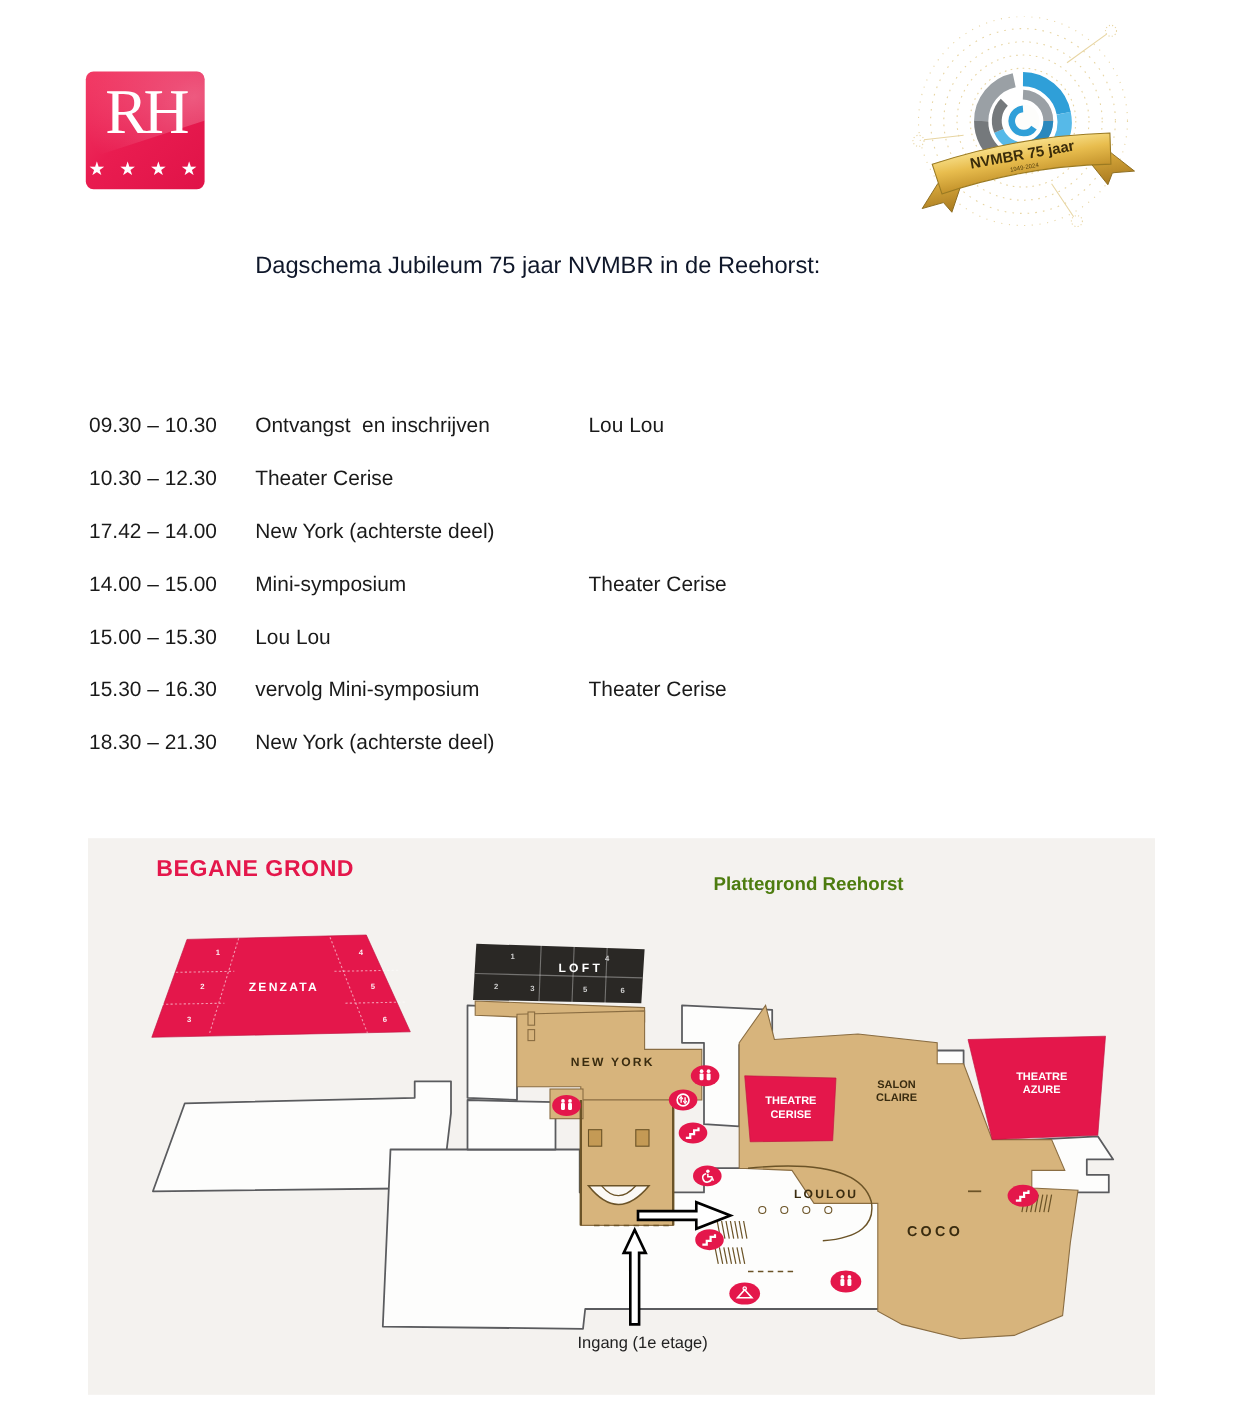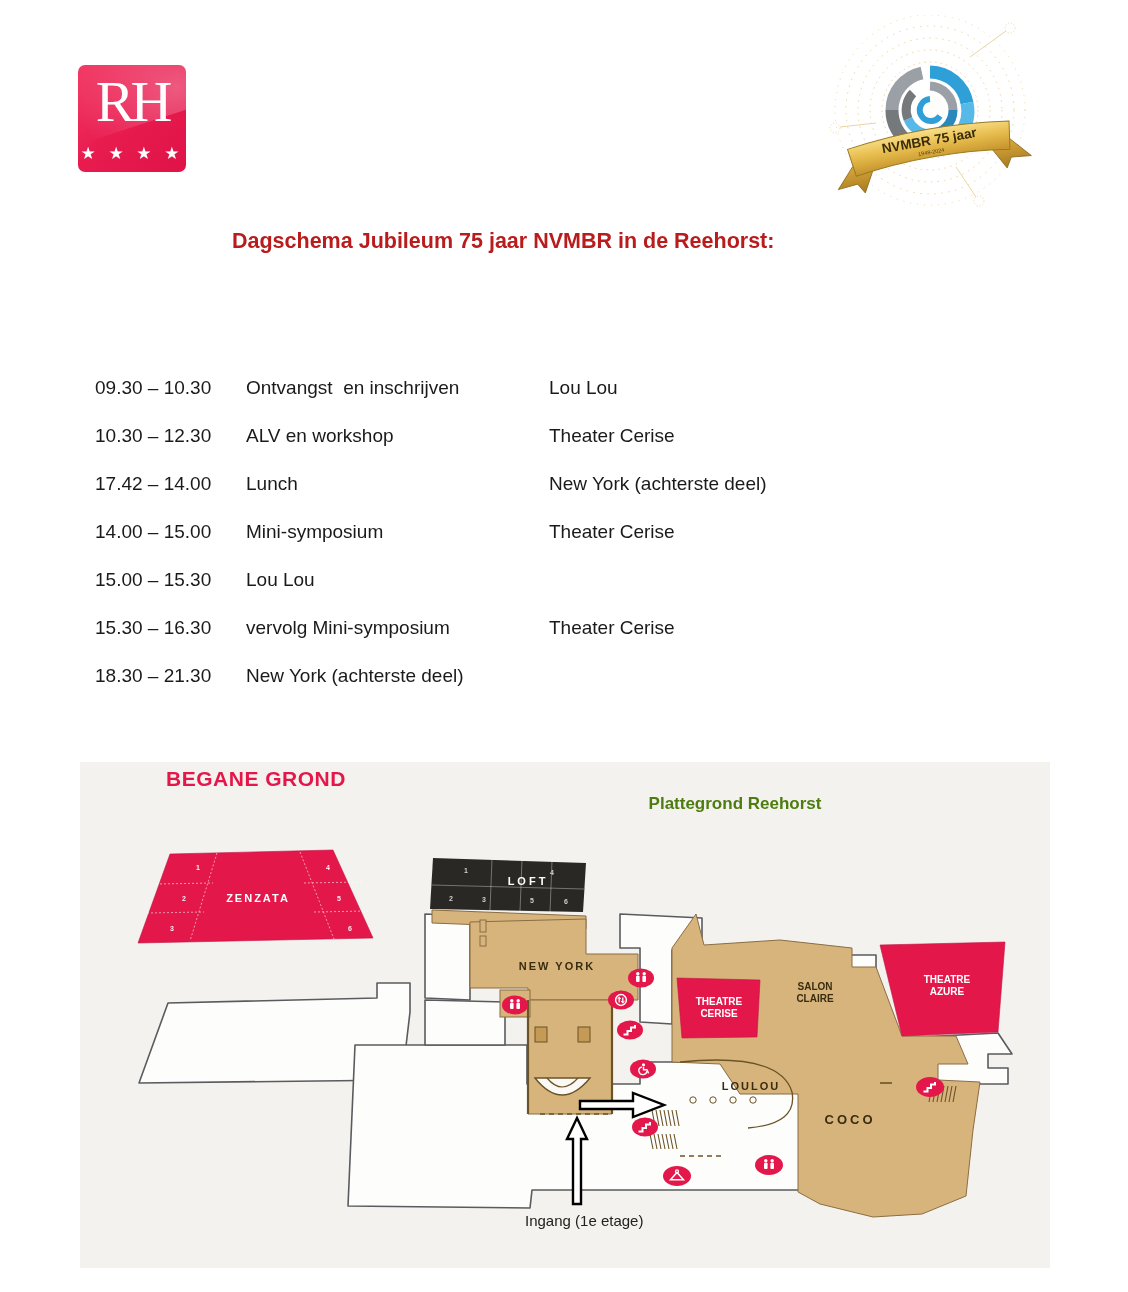--- a/index.html
+++ b/index.html
@@ -25,24 +25,24 @@
     font-family:"Liberation Serif", serif; font-size:58px; line-height:62px;
     color:#fff; letter-spacing:-4px;
   }
   .rh-stars {
     position:absolute; left:0; right:0; bottom:8px; text-align:center;
     color:#fff; font-size:17px; letter-spacing:4px;
   }
   
   .doc-title {
     position:absolute; left:232px; top:229px;
-    font-size:21.5px; font-weight:bold; color:#b91c1c;
-  }
-  
-  .schedule { position:absolute; left:95px; top:364px; width:800px; }
+    font-size:21.5px; font-weight:normal; color:#0f172a;
+  }
+  
+  .schedule { position:absolute; left:81px; top:364px; width:800px; }
   .sched-row { display:flex; height:48px; align-items:center; font-size:19px; }
   .sched-time { width:151px; }
   .sched-act  { width:303px; white-space:pre; }
   .sched-loc  { flex:1; }
   
   .plan {
     position:absolute; left:80px; top:762px; width:970px; height:506px;
     background:#f4f2ef;
   }
   .plan svg { position:absolute; left:0; top:0; }
@@ -122,26 +122,24 @@
 <h1 class="doc-title">Dagschema Jubileum 75 jaar NVMBR in de Reehorst:</h1>
 
 <div class="schedule">
   <div class="sched-row">
     <span class="sched-time">09.30 – 10.30</span>
     <span class="sched-act">Ontvangst  en inschrijven</span>
     <span class="sched-loc">Lou Lou</span>
   </div>
   <div class="sched-row">
     <span class="sched-time">10.30 – 12.30</span>
-    <span class="sched-act">ALV en workshop</span>
     <span class="sched-loc">Theater Cerise</span>
   </div>
   <div class="sched-row">
     <span class="sched-time">17.42 – 14.00</span>
-    <span class="sched-act">Lunch</span>
     <span class="sched-loc">New York (achterste deel)</span>
   </div>
   <div class="sched-row">
     <span class="sched-time">14.00 – 15.00</span>
     <span class="sched-act">Mini-symposium</span>
     <span class="sched-loc">Theater Cerise</span>
   </div>
   <div class="sched-row">
     <span class="sched-time">15.00 – 15.30</span>
     <span class="sched-loc">Lou Lou</span>
@@ -288,21 +286,21 @@
     <g transform="translate(597,414)">
       <ellipse rx="14" ry="10" fill="#e4174b"></ellipse>
       <path d="M0,-3.5 L6.5,3.8 H-6.5 Z" fill="none" stroke="#fff" stroke-width="1.5"></path>
       <circle cx="0" cy="-4.6" r="1.5" fill="none" stroke="#fff" stroke-width="1.2"></circle>
     </g>
 
     <polygon points="500,339 553,339 553,331 584,343 553,355 553,347 500,347" fill="#fff" stroke="#000" stroke-width="2.4"></polygon>
     <polygon points="497,356 507,377 501,377 501,442 493,442 493,377 487,377" fill="#fff" stroke="#000" stroke-width="2.4"></polygon>
   </svg>
 
-  <div class="plan-label floor-label" style="left:152px; top:17px;margin-left:24px;">BEGANE GROND</div>
+  <div class="plan-label floor-label" style="left:152px; top:28px;">BEGANE GROND</div>
   <div class="plan-label plan-title" style="left:655px; top:42px;">Plattegrond Reehorst</div>
 
   <div class="plan-label room-white fs11 ls2" style="left:178px; top:136px;">ZENZATA</div>
   <div class="plan-label room-white fs11 ls3" style="left:430px; top:119px;padding-left:36px;">LOFT</div>
   <div class="plan-label room-dark fs11 ls2" style="left:477px; top:204px;">NEW YORK</div>
   <div class="plan-label room-white fs10" style="left:639px; top:246px;">
     <div>THEATRE</div>
     <div>CERISE</div>
   </div>
   <div class="plan-label room-dark fs10" style="left:735px; top:231px;">

